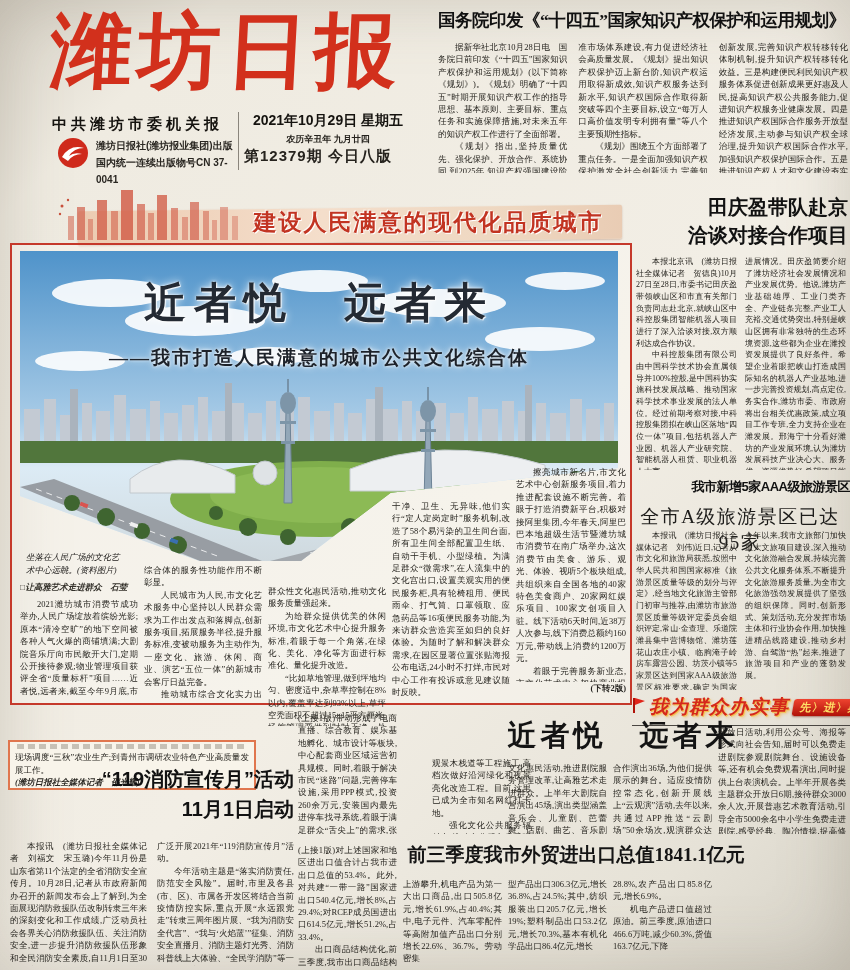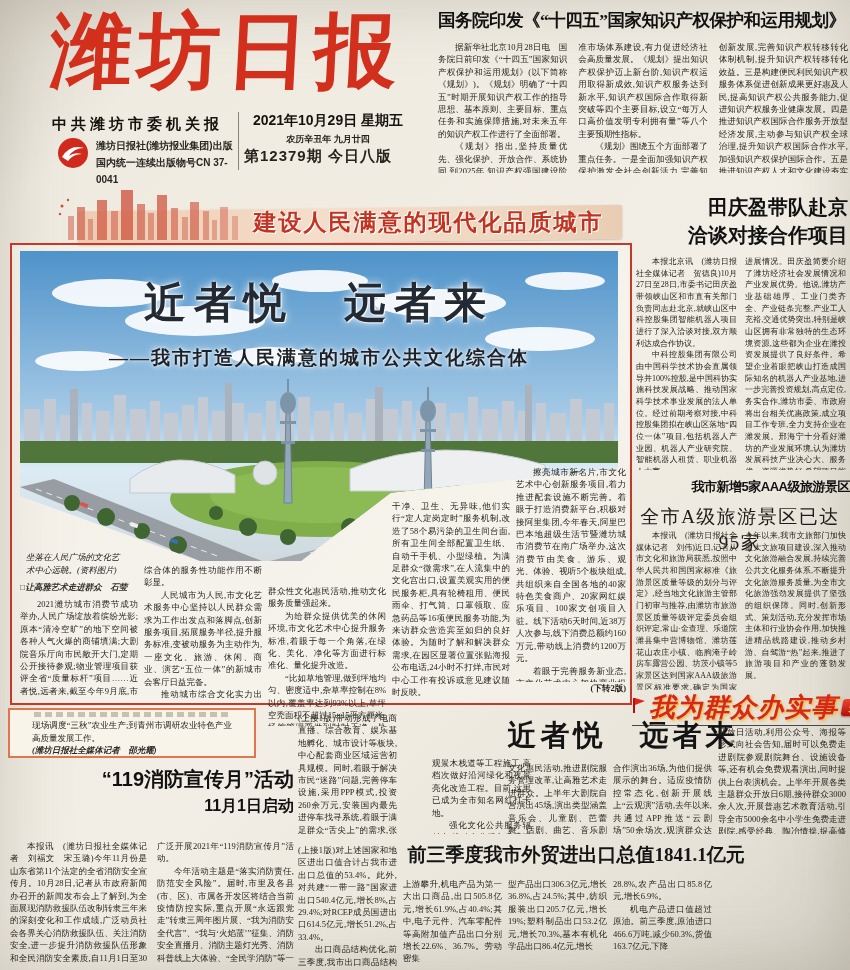--- a/index.html
+++ b/index.html
@@ -28,26 +28,26 @@
     text-shadow:0 0 9px rgba(255,255,255,.95),0 0 3px rgba(255,255,255,.95),1px 1px 0 rgba(255,255,255,.8);}
   .photo-subhead{font-weight:bold;font-size:19px;letter-spacing:2px;color:#1d222a;text-align:center;width:100%;
     text-shadow:0 0 7px rgba(255,255,255,.95),0 0 3px rgba(255,255,255,.9);}
   .caption{font-size:8.5px;font-style:italic;line-height:1.55;color:#242220;}
   .colhead-txt{font-weight:bold;font-size:14.5px;color:#2a251f;}
   .colhead-accent{font-weight:bold;font-size:17px;color:#e2742c;text-shadow:1px 1px 0 #f7d9ac;}
   .byline{font-size:8.5px;font-weight:bold;font-style:italic;color:#33302a;}
   .hed-sans{font-weight:bold;color:#111;text-align:right;}
   .hed-serif{font-family:"Liberation Serif","DejaVu Serif",serif;font-weight:bold;color:#141414;text-align:center;}
   .rm-subhead{font-size:19px;letter-spacing:1.5px;color:#1e1d1b;text-align:center;}
-  .campaign-main{font-size:26px;font-weight:bold;font-style:italic;color:#d5281b;letter-spacing:1px;
+  .campaign-main{font-size:19px;font-weight:bold;font-style:italic;color:#d5281b;letter-spacing:1px;
     text-shadow:1px 1px 0 #f3c14f,2px 2px 3px rgba(240,170,60,.55);white-space:nowrap;}
   .ribbon{display:inline-block;padding:1px 7px;background:linear-gradient(180deg,#ef4430,#b01208);
     color:#ffe066;font-weight:bold;font-size:11px;letter-spacing:1px;transform:skewX(-10deg);
     border-radius:3px;box-shadow:0 1px 2px rgba(120,20,10,.5);white-space:nowrap;}
-  .notice-box{border:2px solid #e0764e;background:#f8f4ea;box-sizing:border-box;padding:2px 22px;}
+  .notice-box{border:2px solid #e0764e;background:#f8f4ea;box-sizing:border-box;padding:2px 5px;margin-top:32px;}
   .clip-strip{height:5px;margin:0 2px 2px 2px;opacity:.55;
     background:repeating-linear-gradient(90deg,#9e978a 0 7px,transparent 7px 11px);}
   .notice-body{font-size:8.5px;line-height:1.5;text-align:justify;color:#26241f;}
   .notice-byline{font-size:8.5px;font-weight:bold;font-style:italic;text-align:left;color:#2c2a25;}
   .rule{background:#4a4742;}
 </style>
 </head>
 <body>
 
 <div class="page">
@@ -291,21 +291,21 @@
   </div>
   <div class="abs rule" style="left:632px;top:725px;width:218px;height:1px;"></div>
 
   <div class="abs notice-box" style="left:8px;top:708px;width:248px;height:50px;">
     <div class="clip-strip"></div>
     <div class="notice-body">现场调度“三秋”农业生产;到青州市调研农业特色产业高质量发展工作。</div>
     <div class="notice-byline">(潍坊日报社全媒体记者　邵光耀)</div>
   </div>
 
   <div class="abs hed-sans sans" style="left:10px;top:766px;width:284px;font-size:20px;">“119消防宣传月”活动</div>
-  <div class="abs hed-sans sans" style="left:10px;top:796px;width:284px;font-size:16px;">11月1日启动</div>
+  <div class="abs hed-sans sans" style="left:10px;top:796px;width:284px;font-size:20px;">11月1日启动</div>
   <div class="abs bodytext" style="left:10px;top:840px;width:137px;height:126px;">
       <p>本报讯　(潍坊日报社全媒体记者　刘福文　宋玉璐)今年11月份是山东省第11个法定的全省消防安全宣传月。10月28日,记者从市政府新闻办召开的新闻发布会上了解到,为全面展现消防救援队伍改制转隶三年来的深刻变化和工作成绩,广泛动员社会各界关心消防救援队伍、关注消防安全,进一步提升消防救援队伍形象和全民消防安全素质,自11月1日至30日,全市将</p>
     </div>
   <div class="abs bodytext cont" style="left:157px;top:840px;width:137px;height:126px;">
       <p>广泛开展2021年“119消防宣传月”活动。</p>
       <p>今年活动主题是“落实消防责任,防范安全风险”。届时,市里及各县(市、区)、市属各开发区将结合当前疫情防控实际,重点开展“永远跟党走”转隶三周年图片展、“我为消防安全代言”、“我与‘火焰蓝’”征集、消防安全直播月、消防主题灯光秀、消防科普线上大体验、“全民学消防”等一系列消防宣传活动。</p>
     </div>
 
   <div class="abs hed-serif" style="left:492px;top:716px;width:262px;font-size:29px;letter-spacing:4px;white-space:nowrap;">近者悦　远者来</div>
   <div class="abs bodytext cont" style="left:298px;top:712px;width:99px;height:122px;">

